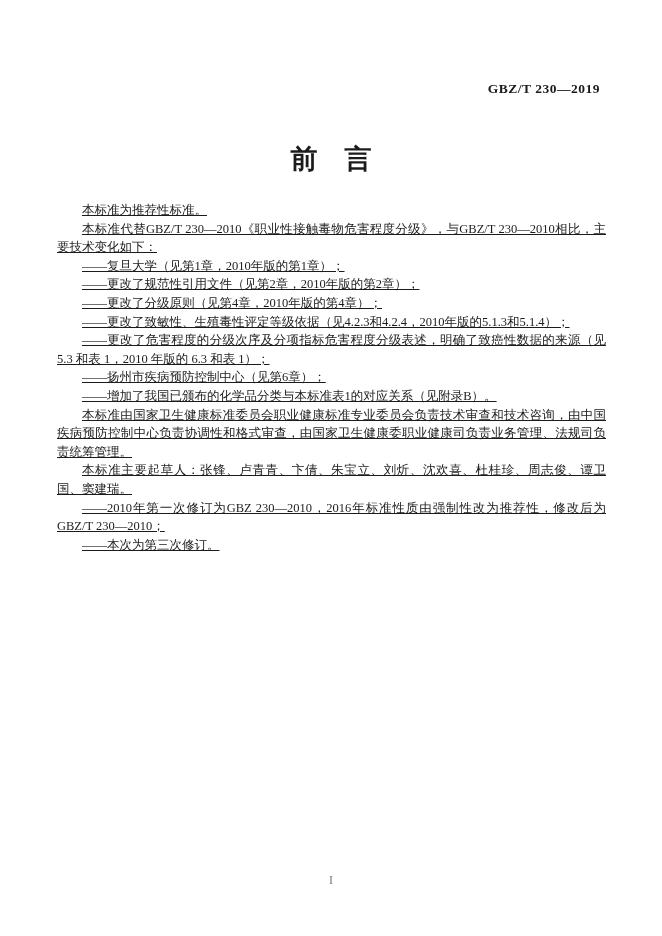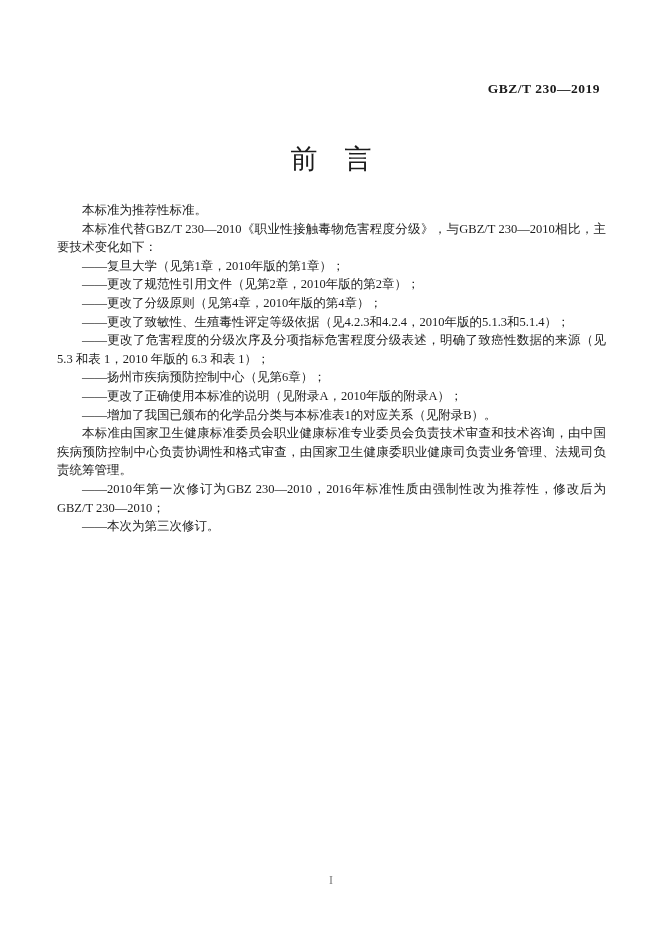--- a/index.html
+++ b/index.html
@@ -26,38 +26,39 @@
     color: #1b1b1b;
   }
   .page-title {
     position: absolute;
     top: 141px;
     left: 0;
     width: 100%;
     margin: 0;
     text-align: center;
     font-size: 27px;
-    font-weight: normal;
+    font-weight: bold;
     font-family: "Liberation Sans", "DejaVu Sans", sans-serif;
     color: #1b1b1b;
   }
   .body-text {
     position: absolute;
     top: 201px;
     left: 57px;
     width: 549px;
     font-size: 12.5px;
     line-height: 18.6px;
     text-align: justify;
     color: #1b1b1b;
   }
   .body-text p {
     margin: 0;
     padding: 0;
     text-indent: 2em;
+    text-decoration: underline;
   }
   .page-footer {
     position: absolute;
     top: 873px;
     left: 0;
     width: 100%;
     text-align: center;
     font-size: 12px;
     color: #7a7a7a;
     font-family: "Liberation Serif", "DejaVu Serif", serif;
@@ -74,22 +75,22 @@
 
   <div class="body-text">
     <p>本标准为推荐性标准。</p>
     <p>本标准代替GBZ/T 230—2010《职业性接触毒物危害程度分级》，与GBZ/T 230—2010相比，主要技术变化如下：</p>
     <p>——复旦大学（见第1章，2010年版的第1章）；</p>
     <p>——更改了规范性引用文件（见第2章，2010年版的第2章）；</p>
     <p>——更改了分级原则（见第4章，2010年版的第4章）；</p>
     <p>——更改了致敏性、生殖毒性评定等级依据（见4.2.3和4.2.4，2010年版的5.1.3和5.1.4）；</p>
     <p>——更改了危害程度的分级次序及分项指标危害程度分级表述，明确了致癌性数据的来源（见 5.3 和表 1，2010 年版的 6.3 和表 1）；</p>
     <p>——扬州市疾病预防控制中心（见第6章）；</p>
-    <p>——更改了正确使用本标准的说明（见附录A，2010年版的附录A）；</p>
     <p>——增加了我国已颁布的化学品分类与本标准表1的对应关系（见附录B）。</p>
     <p>本标准由国家卫生健康标准委员会职业健康标准专业委员会负责技术审查和技术咨询，由中国疾病预防控制中心负责协调性和格式审查，由国家卫生健康委职业健康司负责业务管理、法规司负责统筹管理。</p>
+    <p>本标准主要起草人：张锋、卢青青、卞倩、朱宝立、刘炘、沈欢喜、杜桂珍、周志俊、谭卫国、窦建瑞。</p>
     <p>——2010年第一次修订为GBZ 230—2010，2016年标准性质由强制性改为推荐性，修改后为GBZ/T 230—2010；</p>
     <p>——本次为第三次修订。</p>
   </div>
 
   <div class="page-footer">I</div>
 
 </div>
 
 </body></html>

